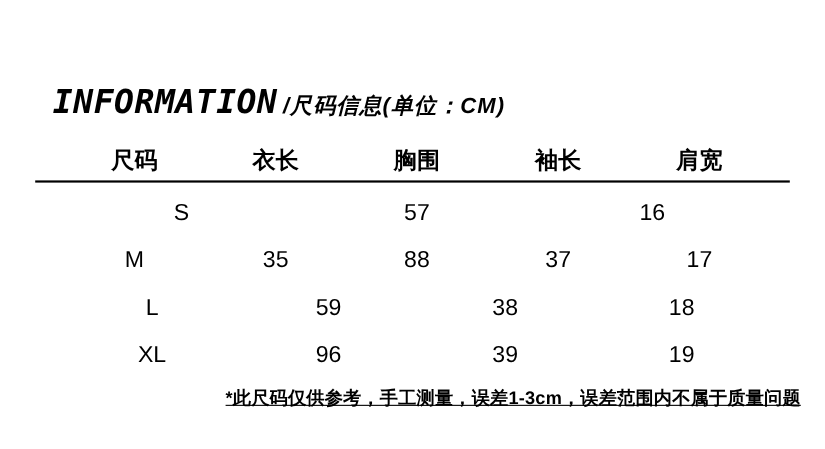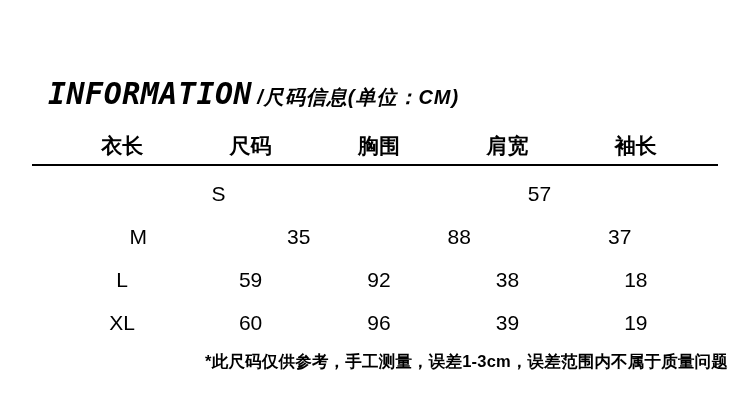--- a/index.html
+++ b/index.html
@@ -72,60 +72,61 @@
 
   
   .footnote {
     position: absolute;
     right: 22px;
     top: 351px;
     font-size: 16.5px;
     font-weight: 700;
     letter-spacing: 0.2px;
     white-space: nowrap;
+    text-decoration: underline;
   }
 </style>
 </head>
 <body>
 
 <div class="title-row">
   <span class="title-en">INFORMATION</span>
   <span class="title-cn">/尺码信息(单位：CM)</span>
 </div>
 
 <div class="size-table thead t-row">
+  <div class="t-cell">尺码</div>
   <div class="t-cell">衣长</div>
-  <div class="t-cell">尺码</div>
   <div class="t-cell">胸围</div>
+  <div class="t-cell">袖长</div>
   <div class="t-cell">肩宽</div>
-  <div class="t-cell">袖长</div>
 </div>
 
 <div class="header-divider"></div>
 
 <div class="tbody">
   <div class="t-row">
     <div class="t-cell">S</div>
     <div class="t-cell">57</div>
+    <div class="t-cell">16</div>
   </div>
   <div class="t-row">
     <div class="t-cell">M</div>
     <div class="t-cell">35</div>
     <div class="t-cell">88</div>
     <div class="t-cell">37</div>
+    <div class="t-cell">17</div>
   </div>
   <div class="t-row">
     <div class="t-cell">L</div>
     <div class="t-cell">59</div>
-    <div class="t-cell">92</div>
     <div class="t-cell">38</div>
     <div class="t-cell">18</div>
   </div>
   <div class="t-row">
     <div class="t-cell">XL</div>
-    <div class="t-cell">60</div>
     <div class="t-cell">96</div>
     <div class="t-cell">39</div>
     <div class="t-cell">19</div>
   </div>
 </div>
 
 <div class="footnote">*此尺码仅供参考，手工测量，误差1-3cm，误差范围内不属于质量问题</div>
 
 </body></html>

